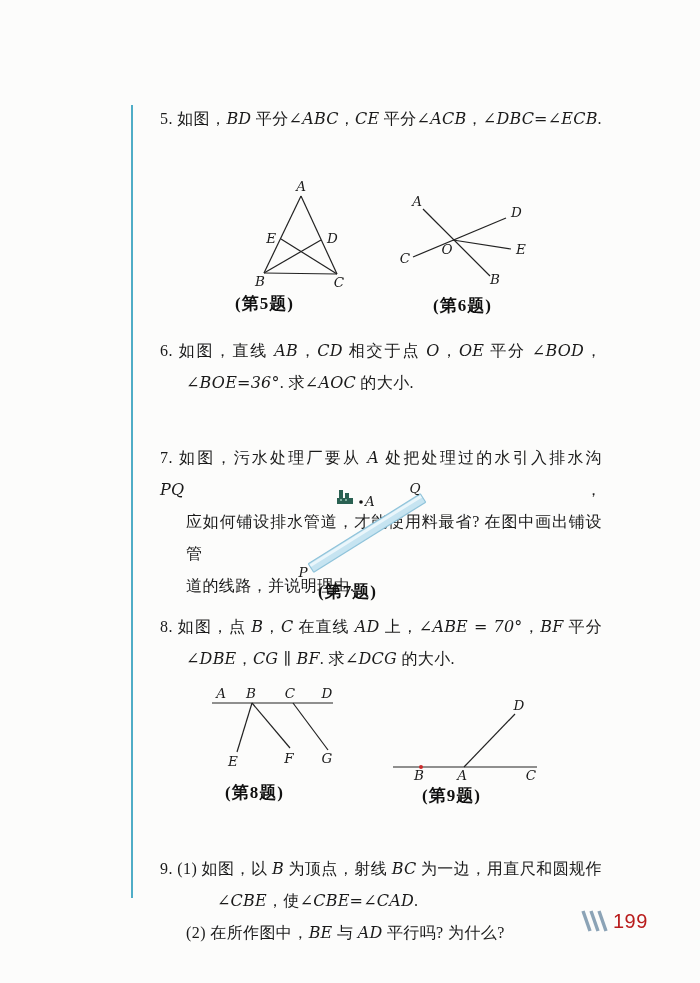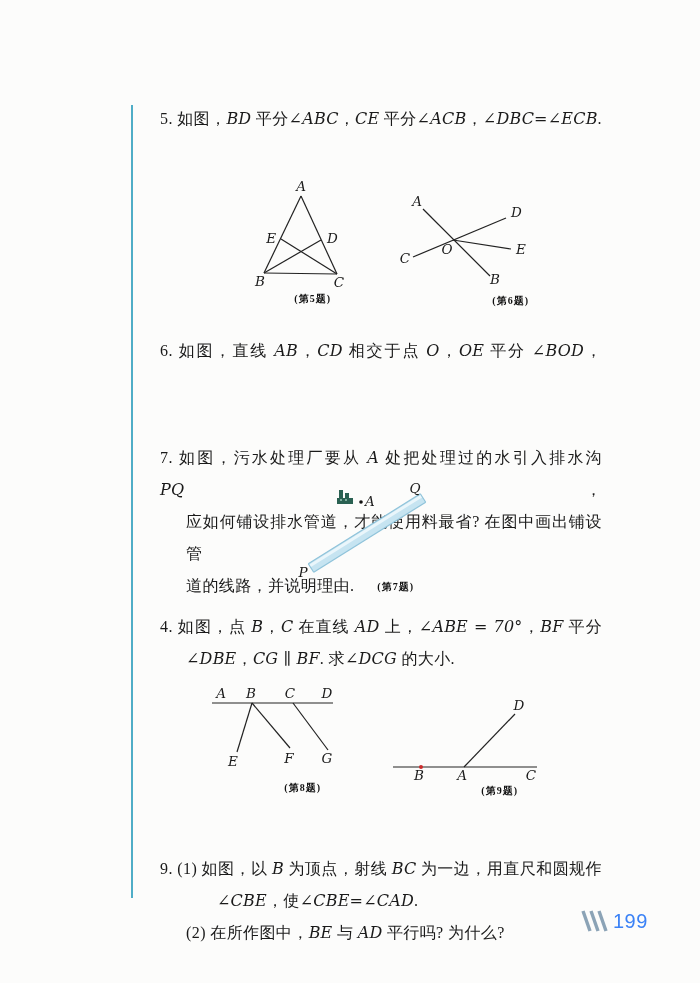--- a/index.html
+++ b/index.html
@@ -27,52 +27,53 @@
     font-family:"DejaVu Serif","Liberation Serif",serif;
     font-style:italic;letter-spacing:0.2px;
   }
   svg.fig{position:absolute;overflow:visible;}
   .fline{stroke:#222;stroke-width:1.2;fill:none;}
   .flabel{
     font-family:"DejaVu Serif",serif;font-style:italic;
     font-size:13.5px;fill:#1a1a1a;
   }
   .fcap{
-    position:absolute;width:96px;text-align:right;
-    font-size:10px;font-weight:bold;letter-spacing:1px;color:#111;
+    position:absolute;width:96px;text-align:left;
+    font-size:17px;font-weight:bold;letter-spacing:1px;color:#111;
   }
   #footer{
     position:absolute;left:580px;top:906px;height:30px;
     display:flex;align-items:center;gap:5px;
   }
   #pagenum{
     font-family:"Liberation Sans","DejaVu Sans",sans-serif;
-    font-size:20px;color:#3b82f6;letter-spacing:0.5px;
+    font-size:20px;color:#b91c1c;letter-spacing:0.5px;
   }
 </style>
 </head>
 <body>
 
 <div id="page">
 
   <div class="vrule"></div>
 
   <div class="pblock" style="top:103px;">
       <div class="tline ind0 just"><span>5. 如图，</span><span class="math">BD</span><span> 平分</span><span class="math">∠ABC</span><span>，</span><span class="math">CE</span><span> 平分</span><span class="math">∠ACB</span><span>，</span><span class="math">∠DBC=∠ECB</span><span>.</span></div>
     </div>
   <div class="pblock" style="top:335px;">
       <div class="tline ind0 just"><span>6. 如图，直线 </span><span class="math">AB</span><span>，</span><span class="math">CD</span><span> 相交于点 </span><span class="math">O</span><span>，</span><span class="math">OE</span><span> 平分 </span><span class="math">∠BOD</span><span>，</span></div>
+      <div class="tline ind1"><span class="math">∠BOE=36°</span><span>. 求</span><span class="math">∠AOC</span><span> 的大小.</span></div>
     </div>
   <div class="pblock" style="top:420px;margin-top:22px;">
       <div class="tline ind0 just"><span>7. 如图，污水处理厂要从 </span><span class="math">A</span><span> 处把处理过的水引入排水沟 </span><span class="math">PQ</span><span>，</span></div>
       <div class="tline ind1 just"><span>应如何铺设排水管道，才能使用料最省? 在图中画出铺设管</span></div>
       <div class="tline ind1"><span>道的线路，并说明理由.</span></div>
     </div>
   <div class="pblock" style="top:611px;">
-      <div class="tline ind0 just"><span>4. 如图，点 </span><span class="math">B</span><span>，</span><span class="math">C</span><span> 在直线 </span><span class="math">AD</span><span> 上，</span><span class="math">∠ABE = 70°</span><span>，</span><span class="math">BF</span><span> 平分</span></div>
+      <div class="tline ind0 just"><span>8. 如图，点 </span><span class="math">B</span><span>，</span><span class="math">C</span><span> 在直线 </span><span class="math">AD</span><span> 上，</span><span class="math">∠ABE = 70°</span><span>，</span><span class="math">BF</span><span> 平分</span></div>
       <div class="tline ind1"><span class="math">∠DBE</span><span>，</span><span class="math">CG ∥ BF</span><span>. 求</span><span class="math">∠DCG</span><span> 的大小.</span></div>
     </div>
   <div class="pblock" style="top:817px;margin-top:36px;">
       <div class="tline ind0 just"><span>9. (1) 如图，以 </span><span class="math">B</span><span> 为顶点，射线 </span><span class="math">BC</span><span> 为一边，用直尺和圆规作</span></div>
       <div class="tline ind2"><span class="math">∠CBE</span><span>，使</span><span class="math">∠CBE=∠CAD</span><span>.</span></div>
       <div class="tline ind1"><span>(2) 在所作图中，</span><span class="math">BE</span><span> 与 </span><span class="math">AD</span><span> 平行吗? 为什么?</span></div>
     </div>
 
   <svg class="fig" style="left:236px;top:180px;" width="160" height="112" viewBox="0 0 160 112">
     <g>

